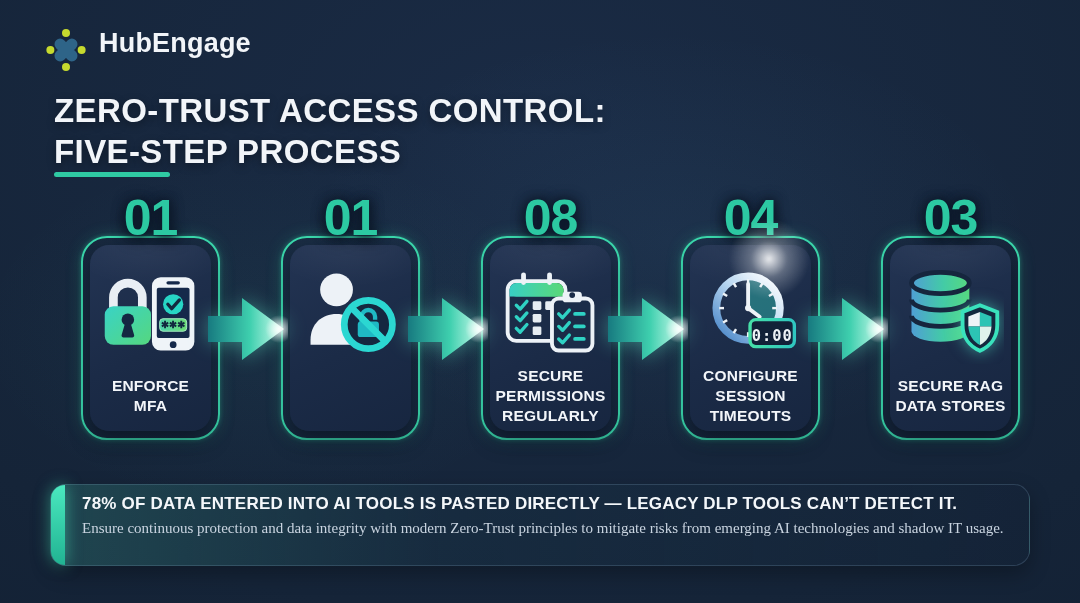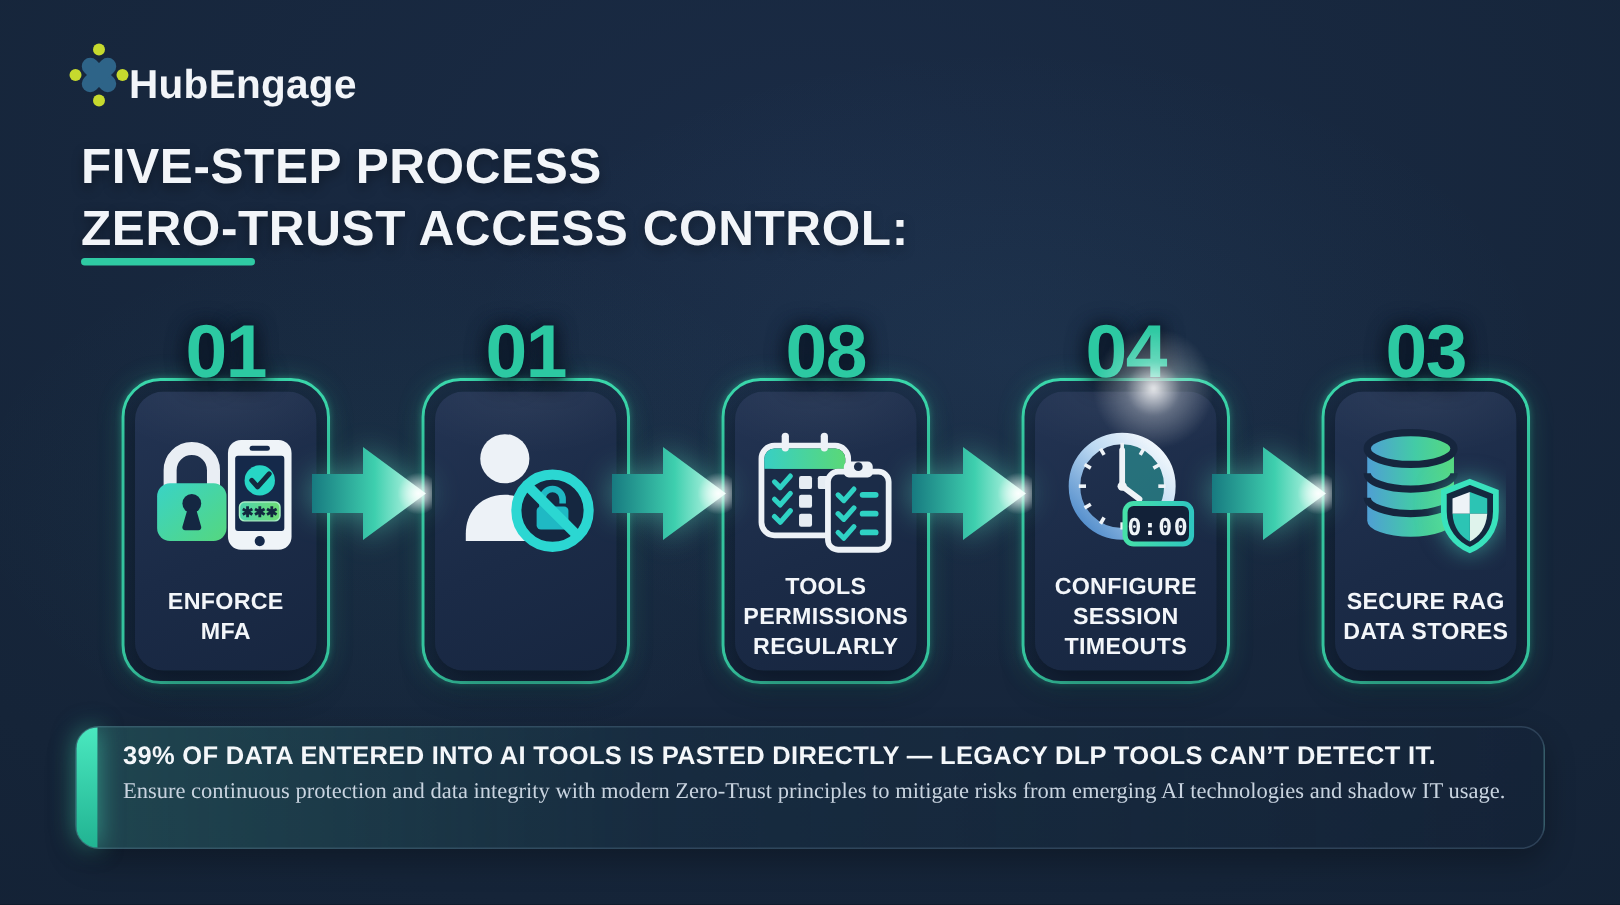--- a/index.html
+++ b/index.html
@@ -6,31 +6,31 @@
   *{box-sizing:border-box;}
   .stage{
     position:relative;width:1080px;height:603px;overflow:hidden;
     font-family:"Liberation Sans",sans-serif;
     background:
       radial-gradient(520px 300px at 62% 40%, rgba(90,170,220,0.07), transparent 70%),
       radial-gradient(420px 260px at 25% 55%, rgba(70,200,190,0.05), transparent 70%),
       radial-gradient(1400px 900px at 50% 20%, #1a2b45 0%, #152438 55%, #101d30 100%);
   }
   
-  .logo{position:absolute;left:46px;top:28px;display:flex;align-items:flex-end;gap:0;}
+  .logo{position:absolute;left:46px;top:28px;display:flex;align-items:flex-start;gap:13px;}
   .logo svg{display:block;}
   .logo-name{font-size:27px;font-weight:600;color:#f2f5f9;letter-spacing:0.2px;}
   
   .title{position:absolute;left:54px;top:90px;font-size:33px;line-height:1.25;
     font-weight:900;color:#f2f5f9;letter-spacing:0.4px;
     text-shadow:0 3px 8px rgba(0,0,0,0.35);}
   .title-underline{position:absolute;left:54px;top:172px;width:116px;height:5px;
     background:#2fcaa3;border-radius:3px;}
   
-  .step{position:absolute;top:212px;width:166px;text-align:center;padding-left:27px;}
+  .step{position:absolute;top:196px;width:166px;text-align:center;padding-left:27px;}
   .s1{left:54px}.s2{left:254px}.s3{left:454px}.s4{left:654px}.s5{left:854px}
   .step-number{height:44px;line-height:44px;font-size:50px;font-weight:900;
     color:#2cc9a2;letter-spacing:-1px;position:relative;z-index:3;margin-bottom:-4px;
     text-shadow:0 0 14px rgba(13,25,43,1),0 0 8px rgba(13,25,43,0.95),0 5px 14px rgba(0,0,0,0.55);}
   .card{position:relative;height:204px;border:2px solid #3bd9ad;border-radius:26px;z-index:1;
     box-shadow:0 0 16px rgba(59,217,173,0.22),0 0 4px rgba(59,217,173,0.35);}
   .card-inner{position:absolute;inset:7px;border-radius:19px;
     background:
       radial-gradient(120px 60px at 50% 0%, rgba(255,255,255,0.05), transparent 70%),
       linear-gradient(155deg,#233453 0%,#1b2b47 55%,#172640 100%);
@@ -115,22 +115,22 @@
       <rect x="7" y="18.5" width="32" height="13" rx="6.5" fill="#2e6488" transform="rotate(-45 23 25)"></rect>
       <circle cx="23" cy="5.5" r="4.6" fill="#c6da2e"></circle>
       <circle cx="23" cy="44.5" r="4.6" fill="#c6da2e"></circle>
       <circle cx="5" cy="25" r="4.6" fill="#c6da2e"></circle>
       <circle cx="41" cy="25" r="4.6" fill="#c6da2e"></circle>
     </svg>
     <span class="logo-name">HubEngage</span>
   </div>
 
   <div class="title">
+    <div>ZERO-TRUST ACCESS CONTROL:</div>
     <div>FIVE-STEP PROCESS</div>
-    <div>ZERO-TRUST ACCESS CONTROL:</div>
   </div>
   <div class="title-underline"></div>
 
   <div class="step s1">
     <div class="step-number">01</div>
     <div class="card">
       <div class="card-inner">
         <div class="icon-wrap">
           <svg width="106" height="106" viewBox="0 0 110 110">
             <rect x="56" y="20" width="44" height="76" rx="9" fill="#eff4f8"></rect>
@@ -193,21 +193,21 @@
             <rect x="67" y="35" width="20" height="11" rx="3.5" fill="#edf2f7"></rect>
             <circle cx="77" cy="38.5" r="3" fill="#1b2c48"></circle>
             <path d="M63,58 l4,4 l7,-8" stroke="#2fd2c4" stroke-width="3.5" fill="none" stroke-linecap="round" stroke-linejoin="round"></path>
             <path d="M63,71 l4,4 l7,-8" stroke="#2fd2c4" stroke-width="3.5" fill="none" stroke-linecap="round" stroke-linejoin="round"></path>
             <path d="M63,84 l4,4 l7,-8" stroke="#2fd2c4" stroke-width="3.5" fill="none" stroke-linecap="round" stroke-linejoin="round"></path>
             <rect x="78" y="56" width="13" height="4" rx="2" fill="#2fd2c4"></rect>
             <rect x="78" y="69" width="13" height="4" rx="2" fill="#2fd2c4"></rect>
             <rect x="78" y="82" width="13" height="4" rx="2" fill="#2fd2c4"></rect>
           </svg>
         </div>
-        <div class="step-label">TOOLS
+        <div class="step-label">SECURE
 PERMISSIONS
 REGULARLY</div>
       </div>
     </div>
   </div>
 
   <div class="step s4">
     <div class="step-number">04</div>
     <div class="card">
       <div class="card-inner">
@@ -289,18 +289,18 @@
         <polygon points="0,24 34,24 34,6 76,37 34,68 34,50 0,50" fill="url(#gArrow)"></polygon>
         <circle cx="71" cy="37" r="14" fill="url(#gTip)"></circle>
       </svg>
   </div>
 
   <div class="flare"></div>
 
   <div class="banner">
     <div class="banner-accent"></div>
     <div class="banner-text">
-      <div class="banner-headline">39% OF DATA ENTERED INTO AI TOOLS IS PASTED DIRECTLY — LEGACY DLP TOOLS CAN’T DETECT IT.</div>
+      <div class="banner-headline">78% OF DATA ENTERED INTO AI TOOLS IS PASTED DIRECTLY — LEGACY DLP TOOLS CAN’T DETECT IT.</div>
       <div class="banner-body">Ensure continuous protection and data integrity with modern Zero-Trust principles to mitigate risks from emerging AI technologies and shadow IT usage.</div>
     </div>
   </div>
 
 </div>
 
 </body></html>

